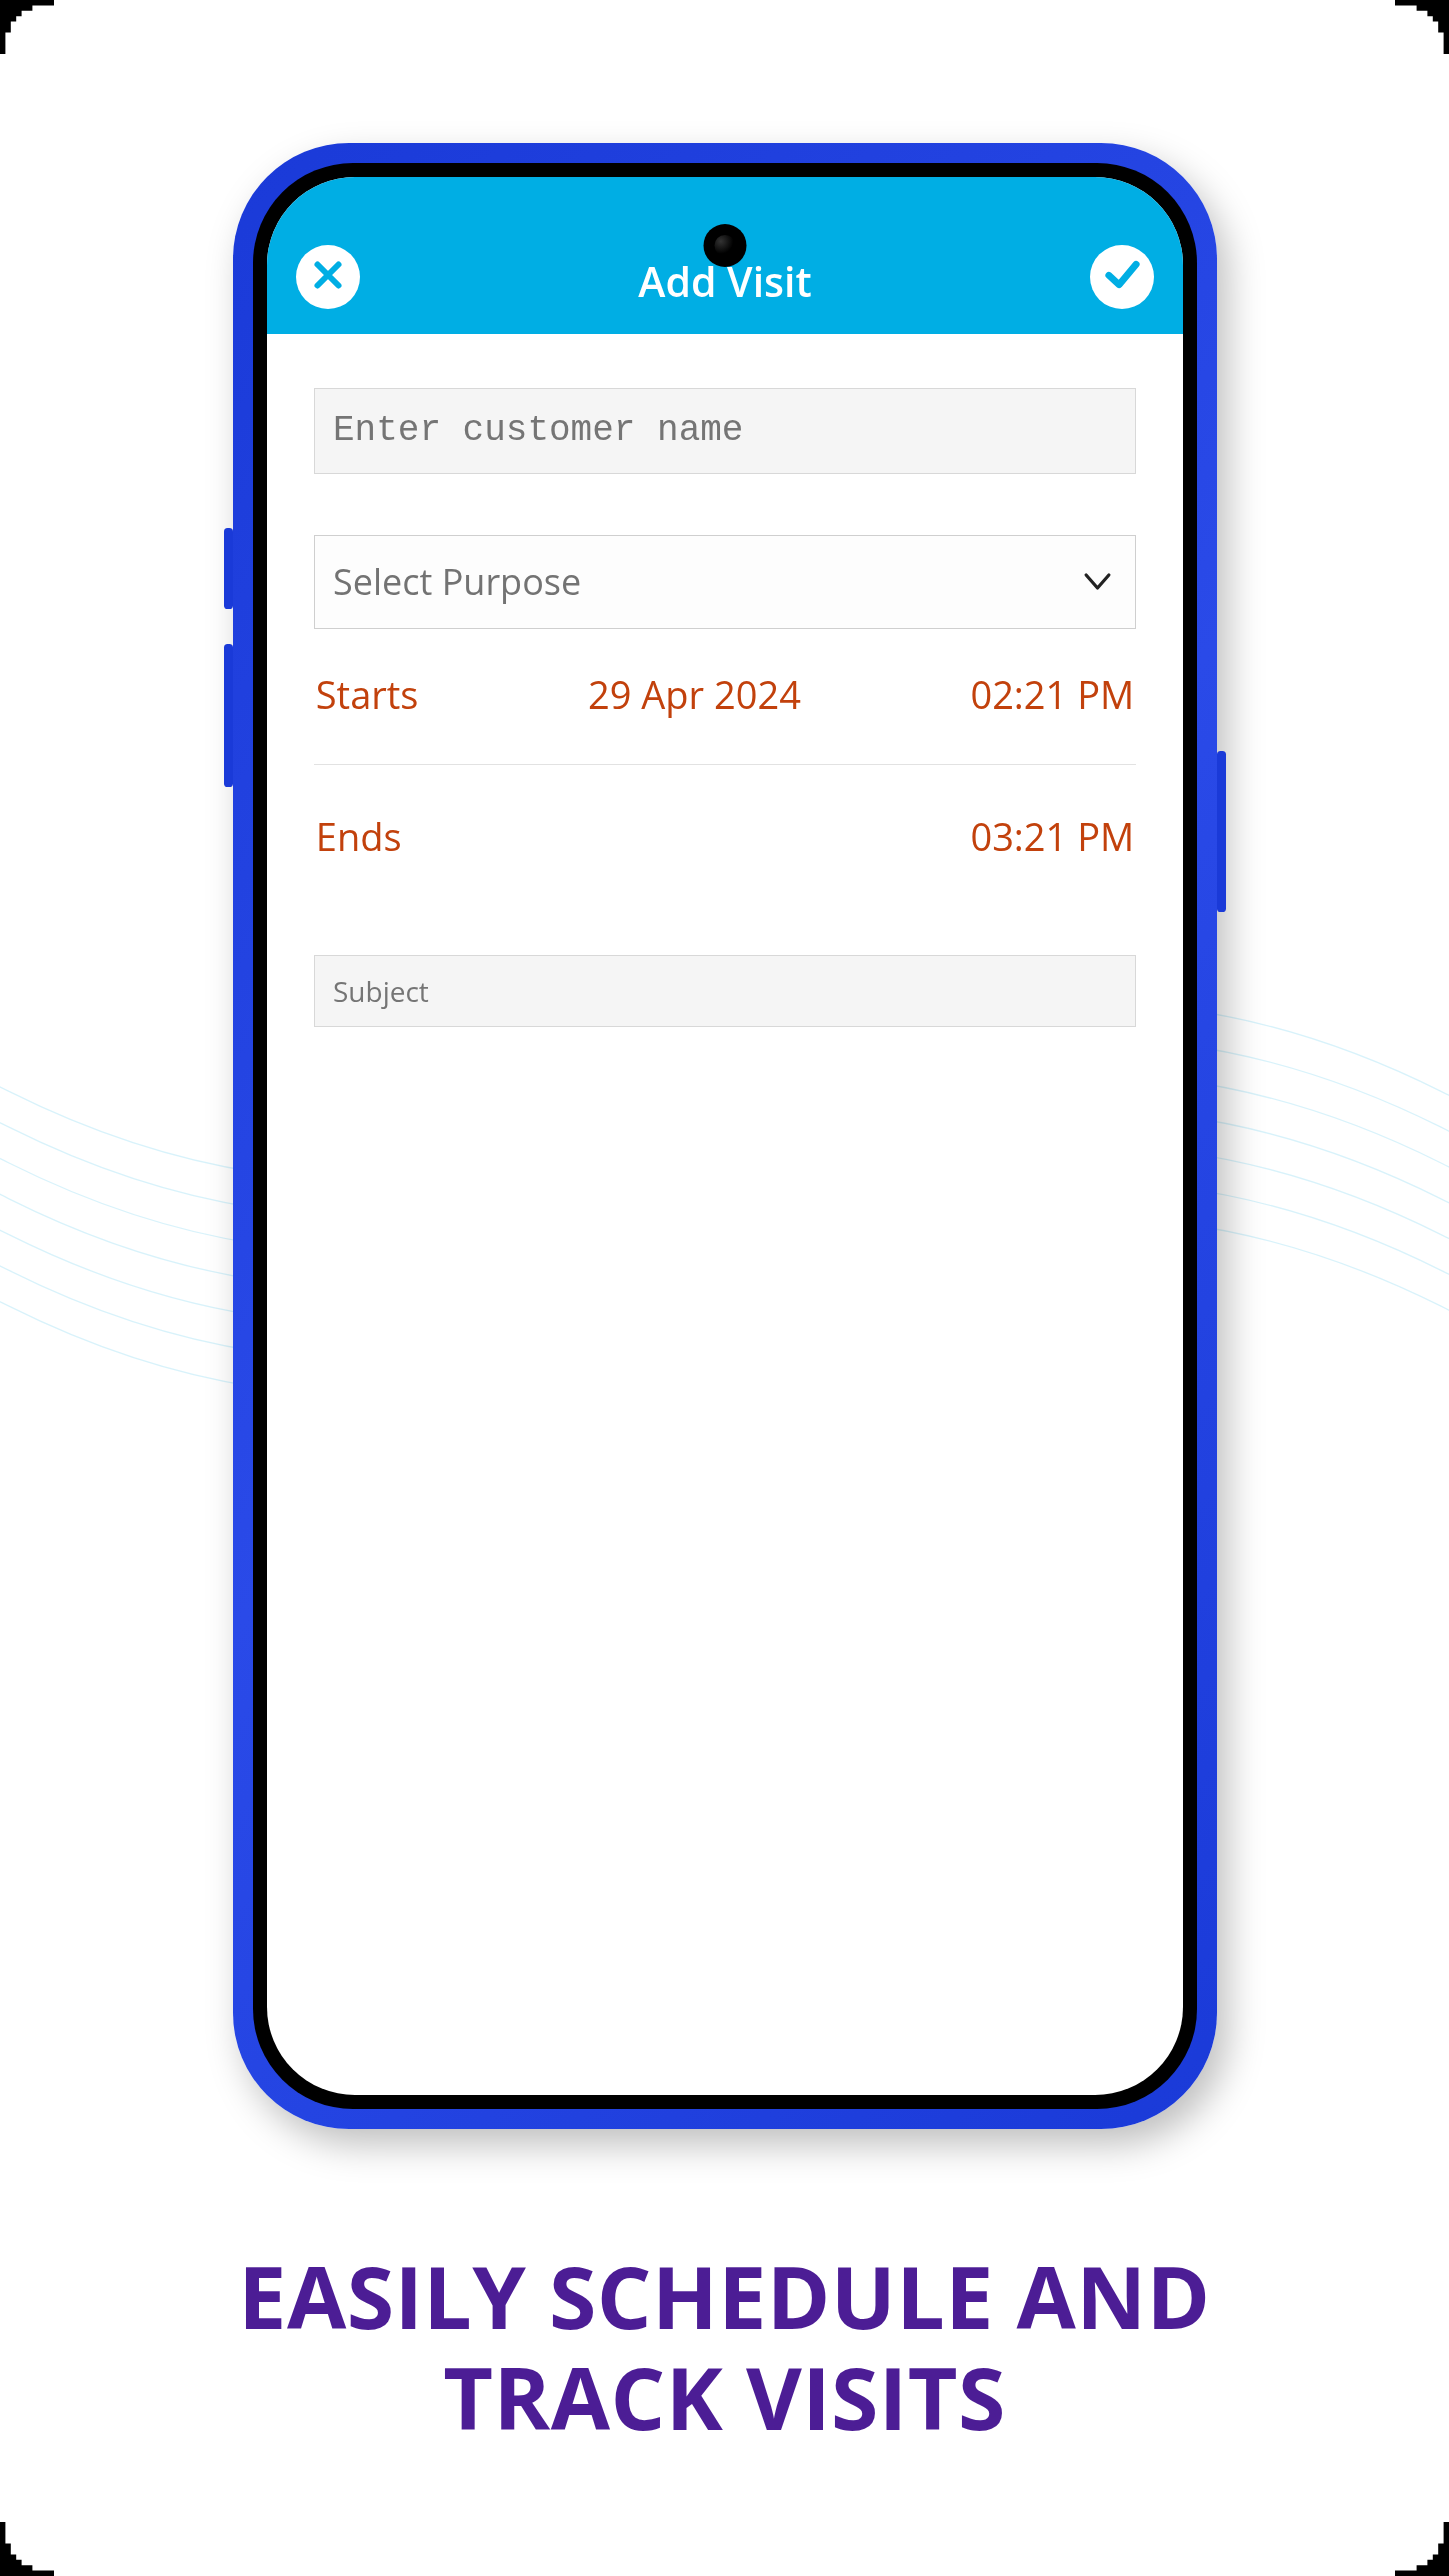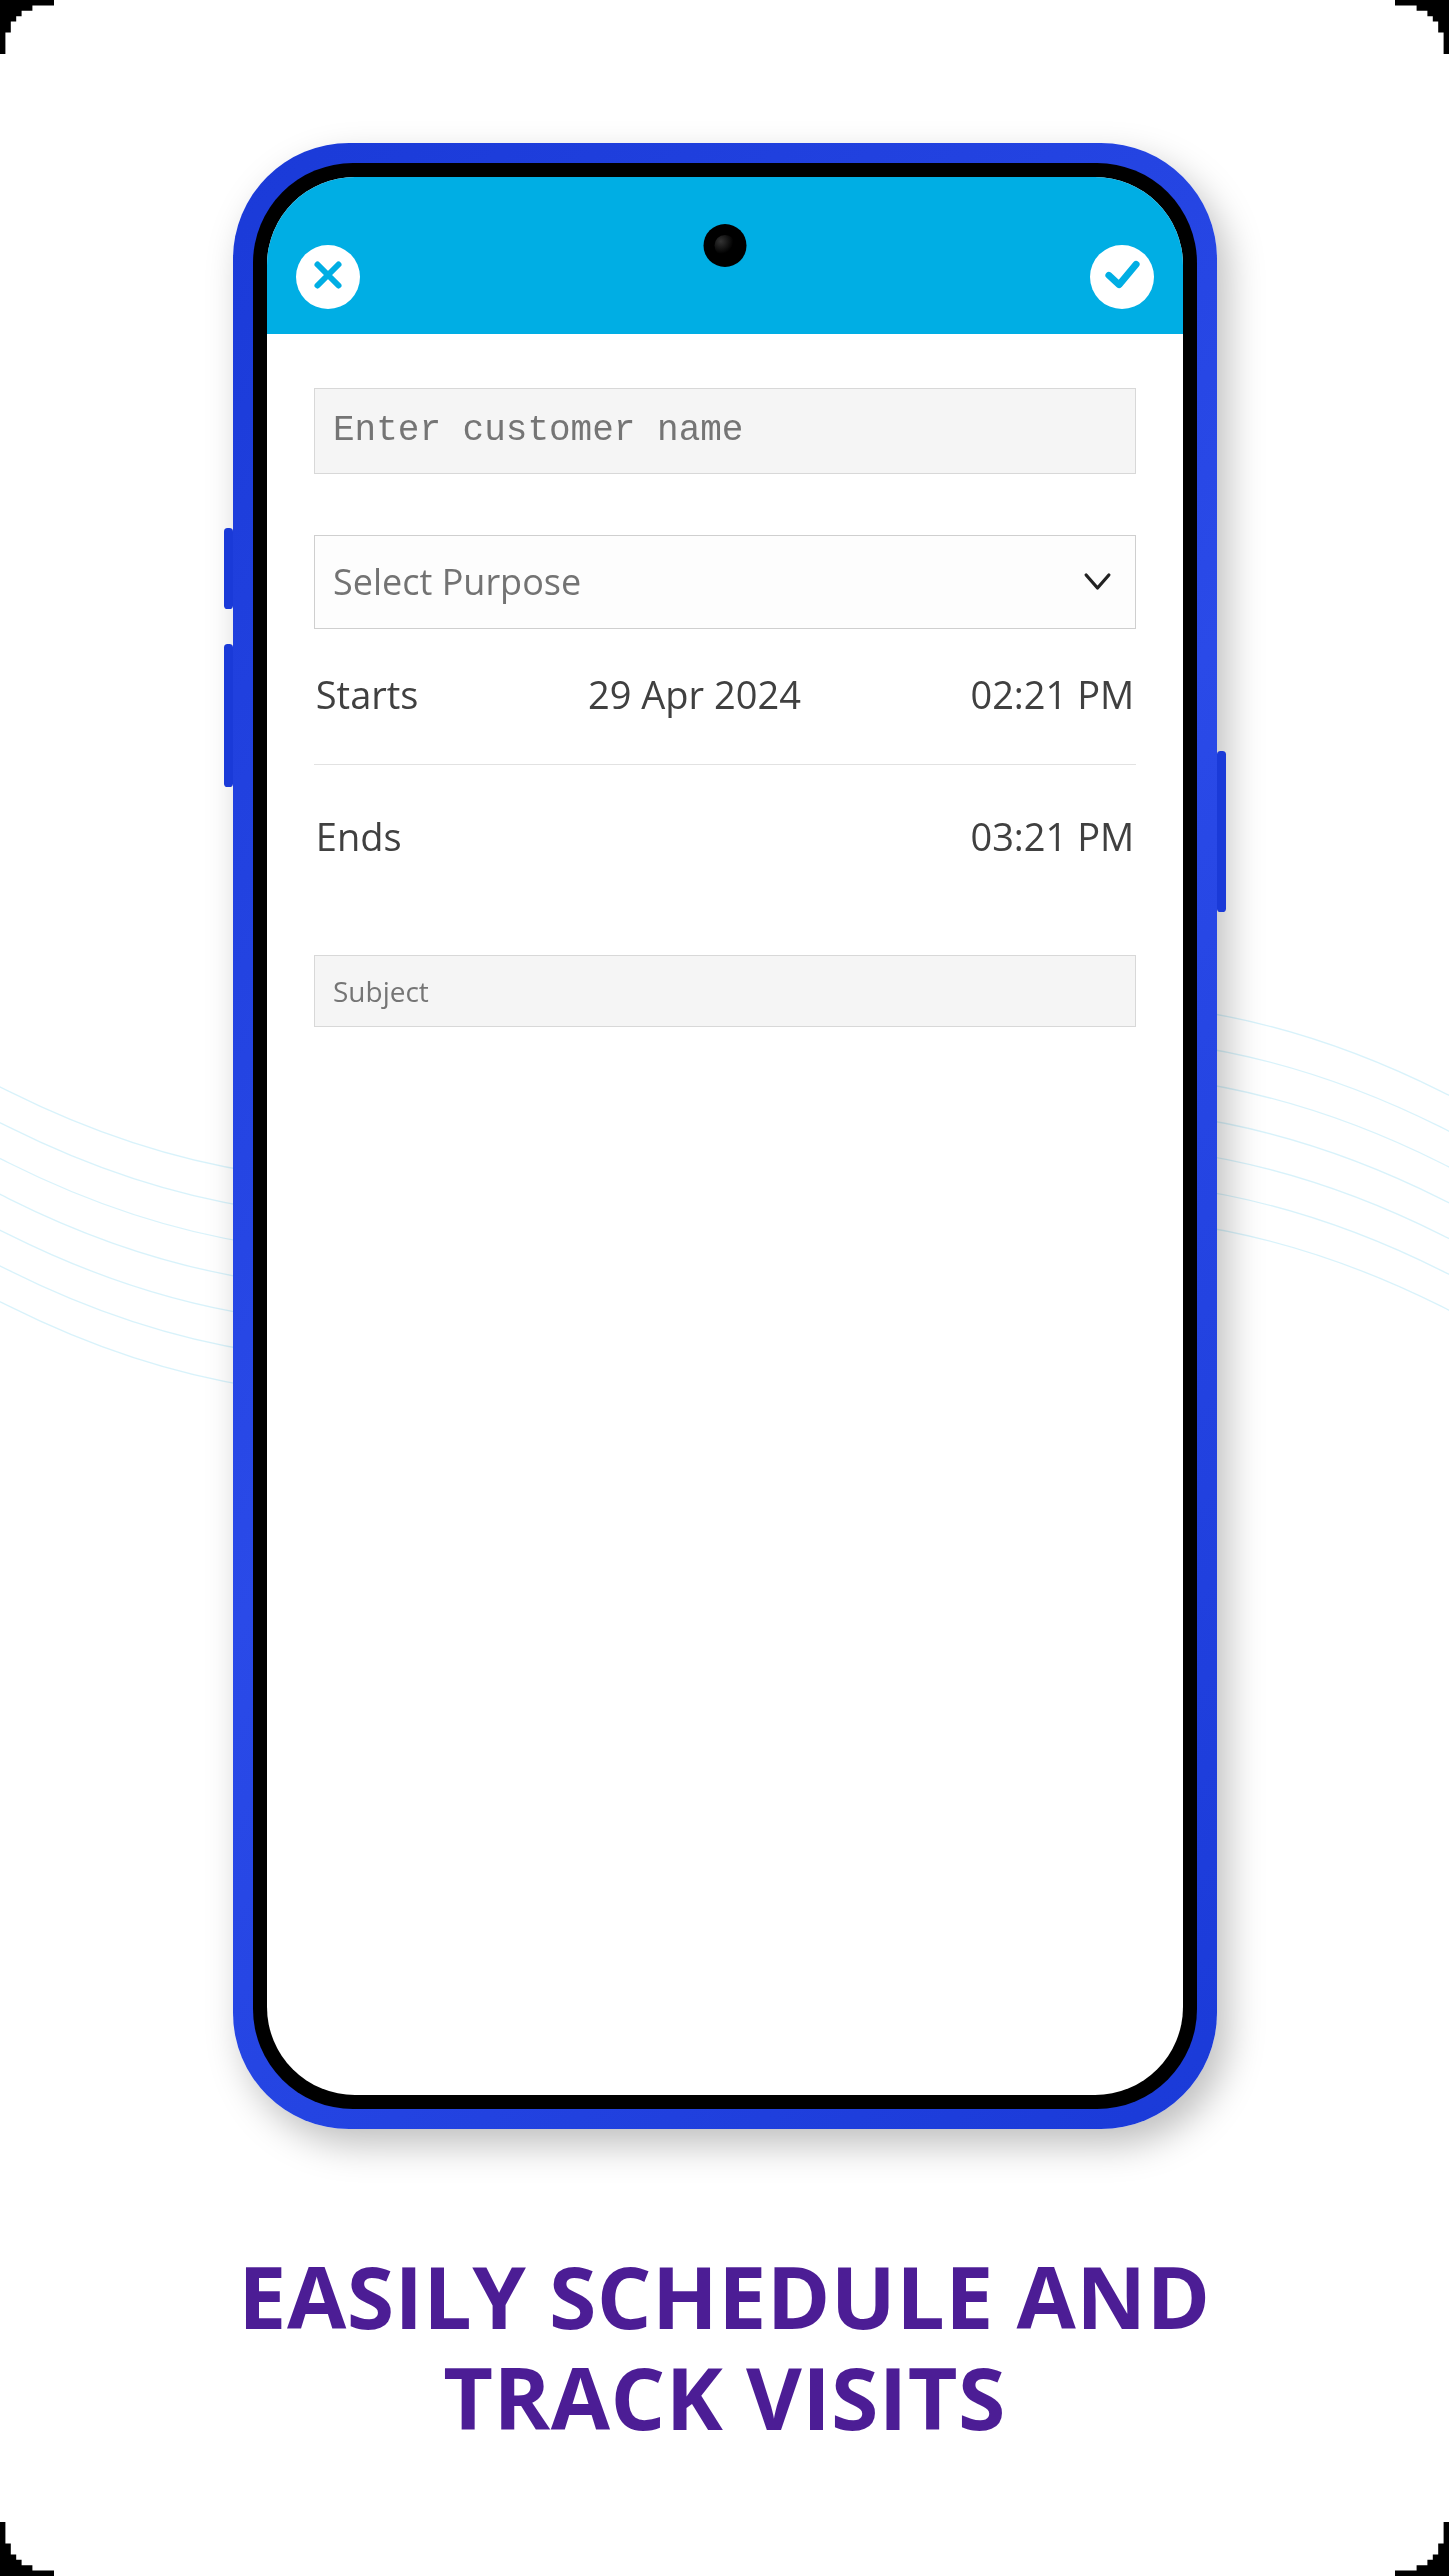--- a/index.html
+++ b/index.html
@@ -122,21 +122,21 @@
       margin-top: 61px;
       cursor: pointer;
     }
     .chev { width: 39px; height: 39px; }
     .chev svg { width: 100%; height: 100%; }
     .row-line {
       display: flex;
       justify-content: space-between;
       align-items: center;
       font-size: 38px;
-      color: #404040;
+      color: #c2410c;
       padding: 39px 1.8px;
     }
     .row-line span:first-child { flex: 0 0 auto; }
     .row-line .mid { flex: 1; text-align: center; }
     .row-line .right { flex: 0 0 auto; text-align: right; }
     .sep {
       height: 0.9px; background: #e2e2e2; margin: 5.4px 0;
     }
     .textarea-box {
       width: 100%;
@@ -193,20 +193,21 @@
       <div class="camera"></div>
 
       <div class="app-header">
         <div class="icon-circle close-x">
           <span>
             <svg viewBox="0 0 24 24">
                 <path d="M5 5 L19 19 M19 5 L5 19" stroke="#00aee4" stroke-width="4" stroke-linecap="round" fill="none"></path>
               </svg>
           </span>
         </div>
+        <div class="app-title">Add Visit</div>
         <div class="icon-circle check">
           <span>
             <svg viewBox="0 0 24 24">
                 <path d="M4 12.5 L10 18 L20 6" stroke="#00aee4" stroke-width="4" stroke-linecap="round" stroke-linejoin="round" fill="none"></path>
               </svg>
           </span>
         </div>
       </div>
 
       <div class="form-area">

